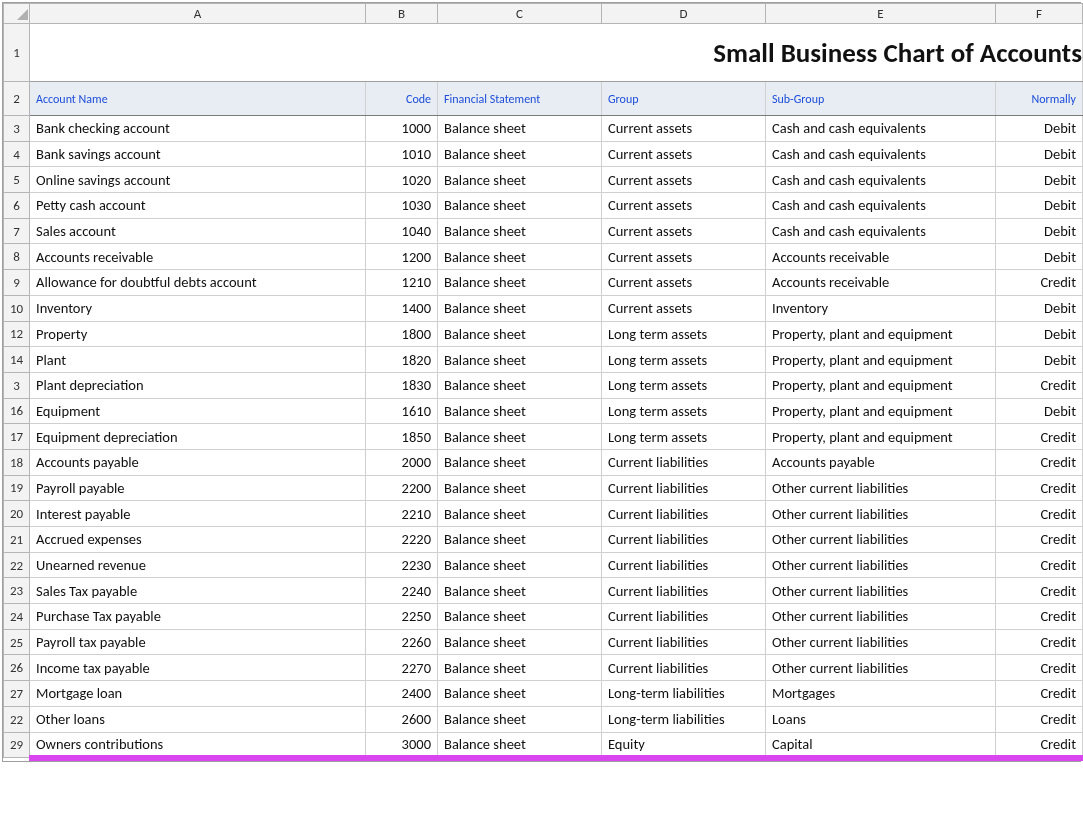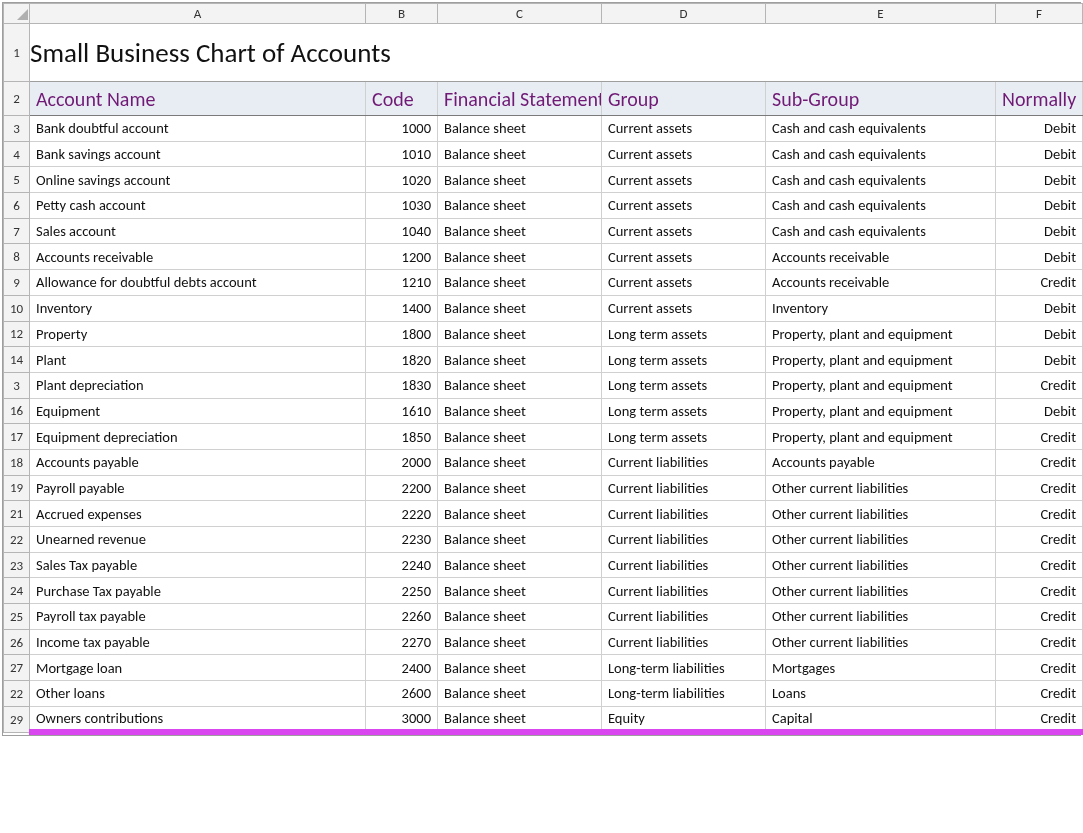--- a/index.html
+++ b/index.html
@@ -59,38 +59,38 @@
   col.cw-b  { width: 72px; }
   col.cw-c  { width: 164px; }
   col.cw-d  { width: 164px; }
   col.cw-e  { width: 230px; }
   col.cw-f  { width: 87px; }
 
   
   tr.title td.cell {
     height: 58px;
     font-size: 27px;
-    font-weight: 400;
-    text-align: left;
+    font-weight: 700;
+    text-align: right;
     color: #111;
     background: #ffffff;
     border-bottom: 1px solid #9e9e9e;
   }
 
   
   tr.hdr td.cell {
     background: #e8edf4;
-    font-size: 20px;
-    color: #701a75;
+    font-size: 12px;
+    color: #1d4ed8;
     height: 34px;
     padding: 0 6px;
     border-top: 1px solid #9e9e9e;
     border-bottom: 1px solid #7a7a7a;
   }
-  tr.hdr td.center { text-align: left; }
+  tr.hdr td.center { text-align: right; }
 
   
   tr.data td.cell {
     height: 25.7px;
     font-size: 14.5px;
     color: #111;
     padding: 0 6px;
     background: #ffffff;
   }
   tr.data td.center { text-align: right; }
@@ -139,21 +139,21 @@
     <td class="cell">Financial Statement</td>
     <td class="cell">Group</td>
     <td class="cell">Sub-Group</td>
     <td class="cell center">Normally</td>
   </tr>
 
   </tbody>
       <tbody id="data-rows">
         <tr class="data">
           <td class="rowhdr">3</td>
-          <td class="cell">Bank doubtful account</td>
+          <td class="cell">Bank checking account</td>
           <td class="cell center">1000</td>
           <td class="cell">Balance sheet</td>
           <td class="cell">Current assets</td>
           <td class="cell">Cash and cash equivalents</td>
           <td class="cell center">Debit</td>
         </tr>
         <tr class="data">
           <td class="rowhdr">4</td>
           <td class="cell">Bank savings account</td>
           <td class="cell center">1010</td>
@@ -273,20 +273,29 @@
         <tr class="data">
           <td class="rowhdr">19</td>
           <td class="cell">Payroll payable</td>
           <td class="cell center">2200</td>
           <td class="cell">Balance sheet</td>
           <td class="cell">Current liabilities</td>
           <td class="cell">Other current liabilities</td>
           <td class="cell center">Credit</td>
         </tr>
         <tr class="data">
+          <td class="rowhdr">20</td>
+          <td class="cell">Interest payable</td>
+          <td class="cell center">2210</td>
+          <td class="cell">Balance sheet</td>
+          <td class="cell">Current liabilities</td>
+          <td class="cell">Other current liabilities</td>
+          <td class="cell center">Credit</td>
+        </tr>
+        <tr class="data">
           <td class="rowhdr">21</td>
           <td class="cell">Accrued expenses</td>
           <td class="cell center">2220</td>
           <td class="cell">Balance sheet</td>
           <td class="cell">Current liabilities</td>
           <td class="cell">Other current liabilities</td>
           <td class="cell center">Credit</td>
         </tr>
         <tr class="data">
           <td class="rowhdr">22</td>

